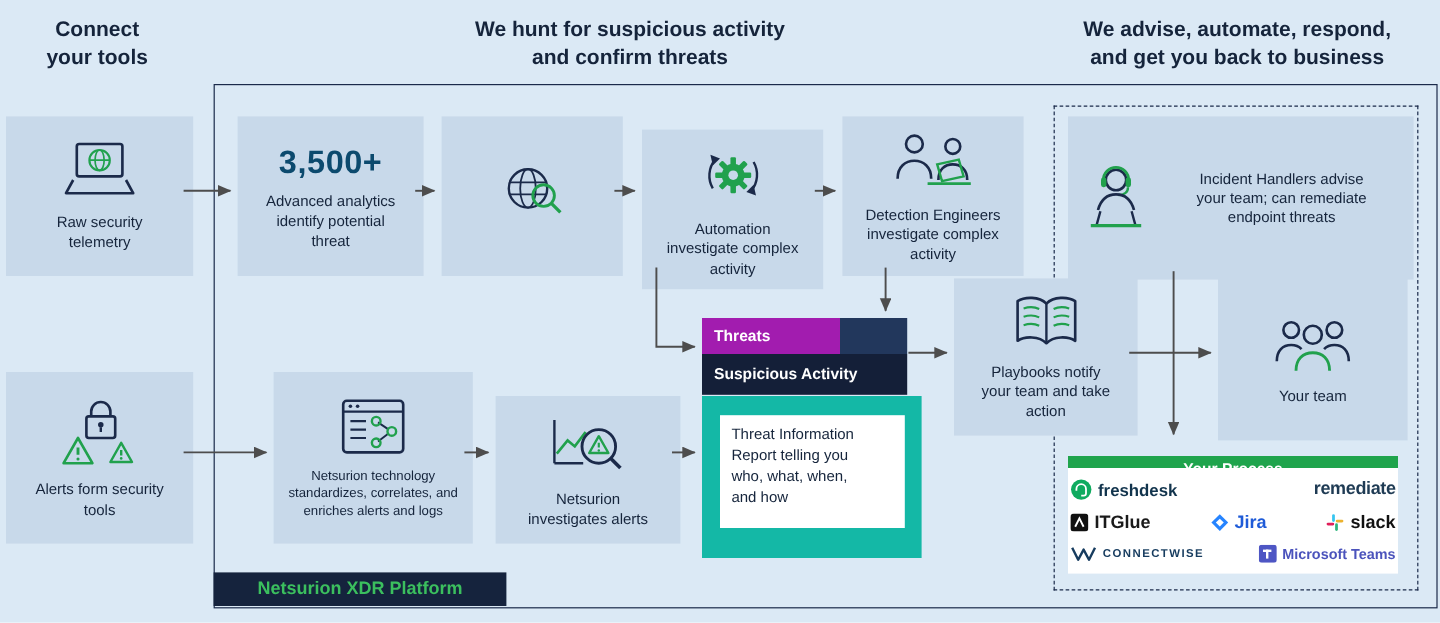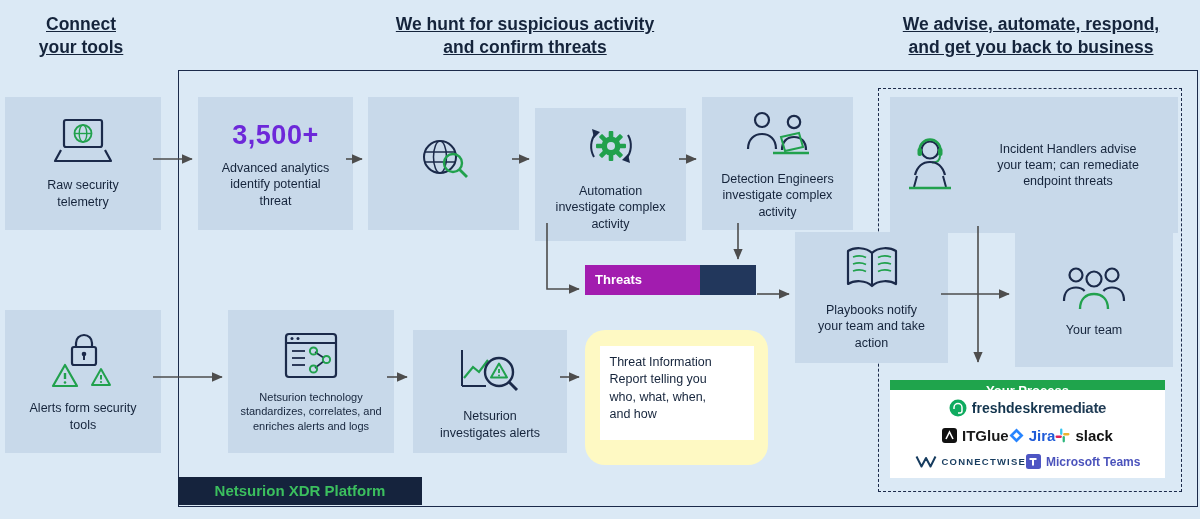--- a/index.html
+++ b/index.html
@@ -1,38 +1,38 @@
 <!DOCTYPE html>
 <html><head>
 <meta charset="utf-8">
 <style>
   html,body{margin:0;padding:0;background:#ffffff;}
   body{font-family:"Liberation Sans",sans-serif;}
   .canvas{position:relative;width:1200px;height:519px;background:#dbe9f5;overflow:hidden;color:#15243b;}
-  .hdr{position:absolute;font-weight:700;font-size:17.5px;line-height:1.32;text-align:center;white-space:pre-line;color:#15243b;z-index:2;text-decoration:underline;}
+  .hdr{position:absolute;font-weight:700;font-size:17.5px;line-height:1.32;text-align:center;white-space:pre-line;color:#15243b;z-index:2;}
   .frame{position:absolute;z-index:0;}
   .main-frame{left:178px;top:70px;width:1018px;height:435px;border:1.6px solid #1b2a4a;}
   .dashed-frame{left:878px;top:88px;width:302px;height:402px;border:1.6px dashed #1b2a4a;z-index:1;}
   .box{position:absolute;background:#c8d9ea;display:flex;flex-direction:column;align-items:center;justify-content:center;text-align:center;font-size:12.5px;line-height:1.3;color:#15243b;z-index:2;padding:4px;}
   .box .lbl{white-space:pre-line;}
   .icon{line-height:0;margin-bottom:8px;}
-  .stat{font-size:27px;font-weight:800;color:#6d28d9;margin-bottom:7px;letter-spacing:.5px;text-align:center;}
+  .stat{font-size:27px;font-weight:800;color:#0c4a6e;margin-bottom:7px;letter-spacing:.5px;text-align:center;}
   .row-box{flex-direction:row;justify-content:flex-start;padding:4px 8px;}
   .row-box .icon{margin:0 6px 0 2px;}
   .row-box .lbl{flex:1;text-align:center;}
   .folder{position:absolute;left:585px;top:265px;width:171px;z-index:2;}
   .folder-top{display:flex;height:30px;}
   .tab-green{width:115px;background:#a21caf;color:#ffffff;font-weight:700;font-size:13px;line-height:30px;padding-left:10px;box-sizing:border-box;}
   .tab-fill{flex:1;background:#22375c;}
   .tab-navy{height:34px;background:#141f38;color:#ffffff;font-weight:700;font-size:13px;line-height:34px;padding-left:10px;box-sizing:border-box;}
-  .gray-panel{position:absolute;left:585px;top:330px;width:183px;height:135px;background:#fef9c3;z-index:2;border-radius:20px;}
+  .gray-panel{position:absolute;left:585px;top:330px;width:183px;height:135px;background:#14b8a6;z-index:2;}
   .report-card{margin:16px auto 0;width:154px;height:94px;background:#ffffff;box-sizing:border-box;padding:8px 6px 8px 10px;font-size:12.5px;line-height:1.38;text-align:left;white-space:pre-line;color:#15243b;}
   .process-bar{position:absolute;left:890px;top:380px;width:275px;height:22px;background:#1fa44c;color:#ffffff;font-weight:700;font-size:13px;text-align:center;line-height:22px;z-index:2;}
   .process-panel{position:absolute;left:890px;top:390px;width:275px;height:88px;background:#ffffff;z-index:2;display:flex;flex-direction:column;justify-content:space-around;padding:3px 2px;box-sizing:border-box;}
-  .logo-row{display:flex;justify-content:center;align-items:center;}
+  .logo-row{display:flex;justify-content:space-between;align-items:center;}
   .logo{display:inline-flex;align-items:center;gap:5px;line-height:0;}
   .fd-text{font-size:14px;font-weight:600;color:#12344d;line-height:1;}
   .sn-text{font-size:15px;font-weight:700;color:#1f3b54;letter-spacing:-.3px;line-height:1;}
   .itg-text{font-size:15px;font-weight:800;color:#1a1a1a;line-height:1;}
   .jira-text{font-size:15px;font-weight:700;color:#1f5bd8;line-height:1;}
   .slack-text{font-size:15px;font-weight:800;color:#111111;line-height:1;}
   .cw-text{font-size:9.5px;font-weight:700;color:#173c5f;letter-spacing:1.2px;line-height:1;}
   .mst-text{font-size:12px;font-weight:600;color:#4b53bc;line-height:1;}
   .platform-label{position:absolute;left:178px;top:477px;width:244px;height:28px;background:#15233d;color:#3bbf5e;font-weight:700;font-size:15px;text-align:center;line-height:28px;z-index:3;}
   .connectors{position:absolute;left:0;top:0;z-index:5;pointer-events:none;}
@@ -186,20 +186,21 @@
     </div>
     <div class="lbl">Netsurion
 investigates alerts</div>
   </div>
 
   <div class="folder">
     <div class="folder-top">
       <div class="tab-green">Threats</div>
       <div class="tab-fill"></div>
     </div>
+    <div class="tab-navy">Suspicious Activity</div>
   </div>
   <div class="gray-panel">
     <div class="report-card">Threat Information
 Report telling you
 who, what, when,
 and how</div>
   </div>
 
   <div class="box" style="left:795px;top:232px;width:145px;height:123px;">
     <div class="icon">

